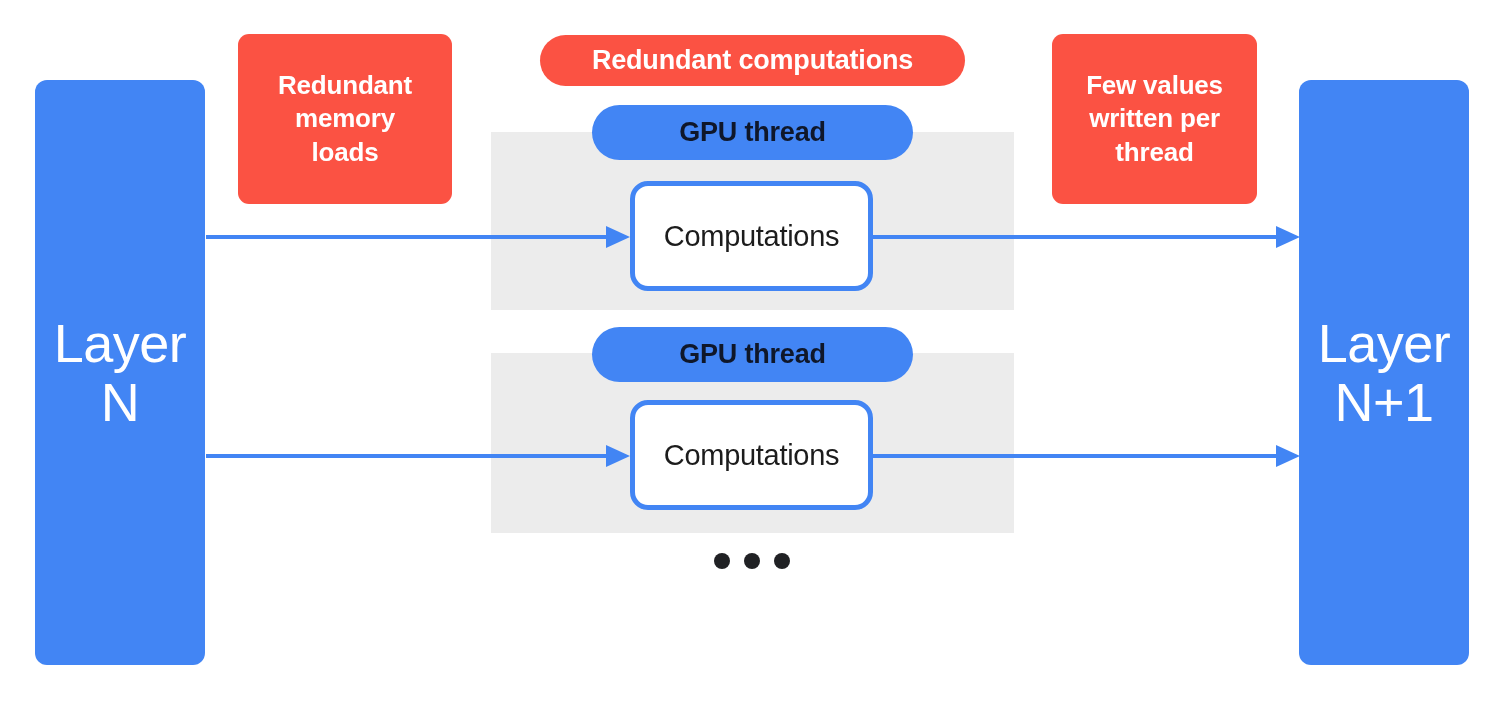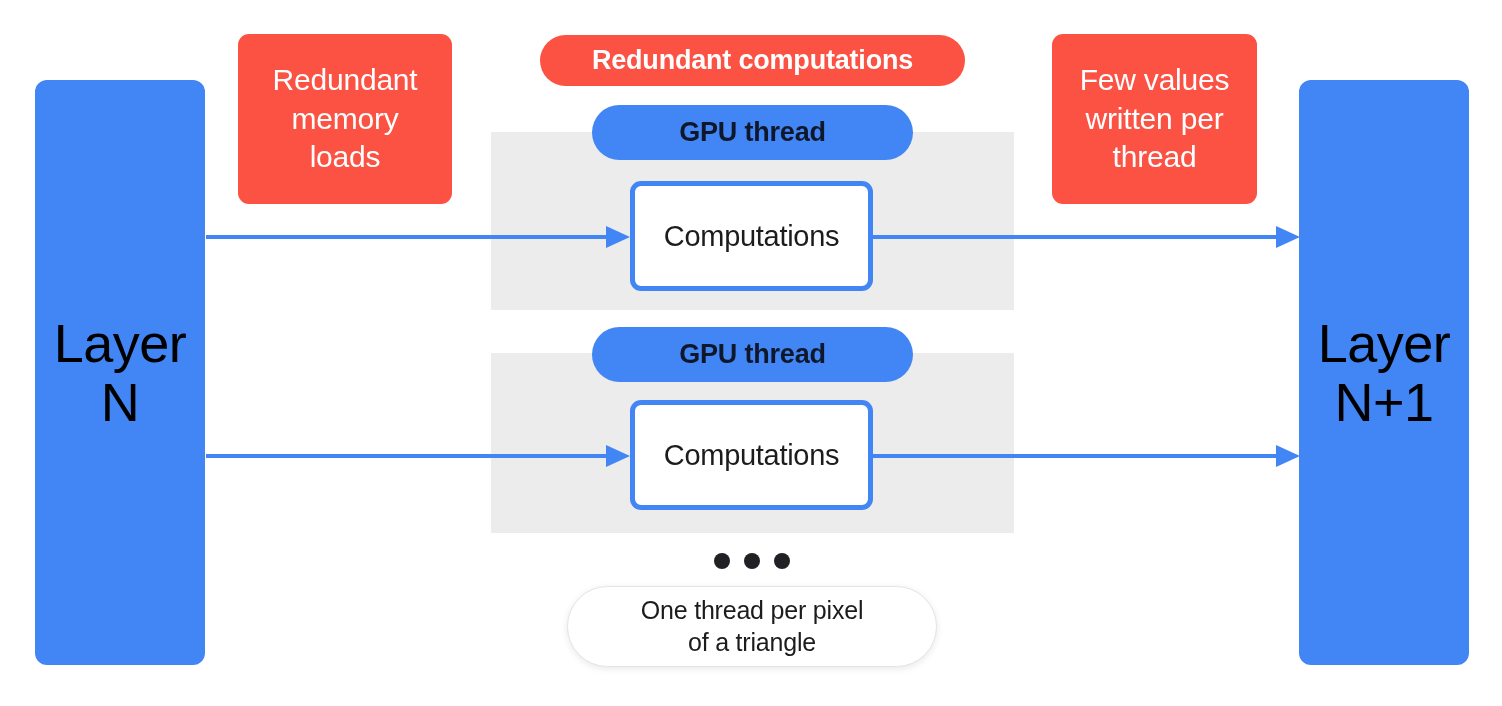--- a/index.html
+++ b/index.html
@@ -21,38 +21,38 @@
 
   
   .layer-slab {
     position: absolute;
     background: var(--blue, #4285F4);
     border-radius: 12px;
     display: flex;
     align-items: center;
     justify-content: center;
     text-align: center;
-    color: #000000;
+    color: #ffffff;
     font-size: 54px;
     line-height: 1.08;
     font-weight: 400;
     letter-spacing: -0.5px;
     white-space: pre-line;
   }
   #layer-n   { left: 35px;   top: 80px; width: 170px; height: 585px; }
   #layer-np1 { left: 1299px; top: 80px; width: 170px; height: 585px; }
 
   
   .red-box {
     position: absolute;
     background: var(--red, #FB5243);
     border-radius: 11px;
     color: #ffffff;
-    font-size: 30px;
-    font-weight: normal;
+    font-size: 26px;
+    font-weight: bold;
     line-height: 1.28;
     text-align: center;
     display: flex;
     align-items: center;
     justify-content: center;
     padding: 0 10px;
     box-sizing: border-box;
     white-space: pre-line;
     letter-spacing: -0.2px;
   }
@@ -101,21 +101,21 @@
     height: 55px;
   }
   #gpu-thread-1 { top: 105px; }
   #gpu-thread-2 { top: 327px; }
 
   
   .comp-box {
     position: absolute;
     background: #ffffff;
     border: 5px solid var(--blue, #4285F4);
-    border-radius: 11px;
+    border-radius: 18px;
     box-sizing: border-box;
     color: #1c1c1c;
     font-size: 29px;
     letter-spacing: -0.3px;
     display: flex;
     align-items: center;
     justify-content: center;
     left: 630px;
     width: 243px;
     height: 110px;
@@ -236,16 +236,14 @@
       <polygon points="403,2 427,13 403,24" fill="#4285F4"></polygon>
     </svg>
   </div>
 
   <div id="ellipsis-dots">
     <span class="dot" style="background: rgb(32, 33, 36);"></span>
     <span class="dot" style="background: rgb(32, 33, 36);"></span>
     <span class="dot" style="background: rgb(32, 33, 36);"></span>
   </div>
 
-  <div id="note-pill">One thread per pixel
-of a triangle</div>
 
 </div>
 
 </body></html>

